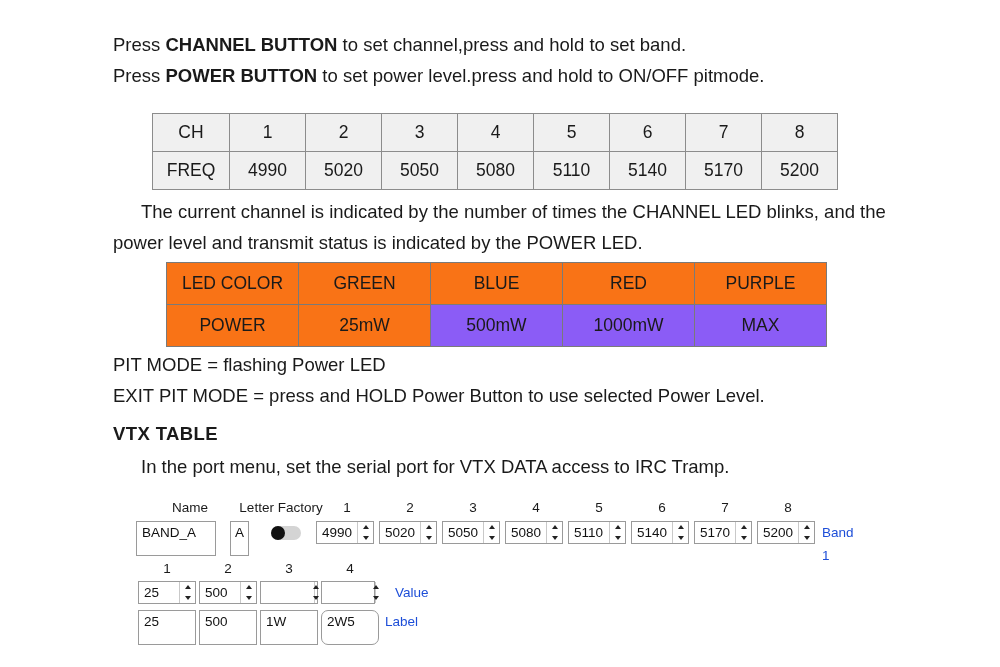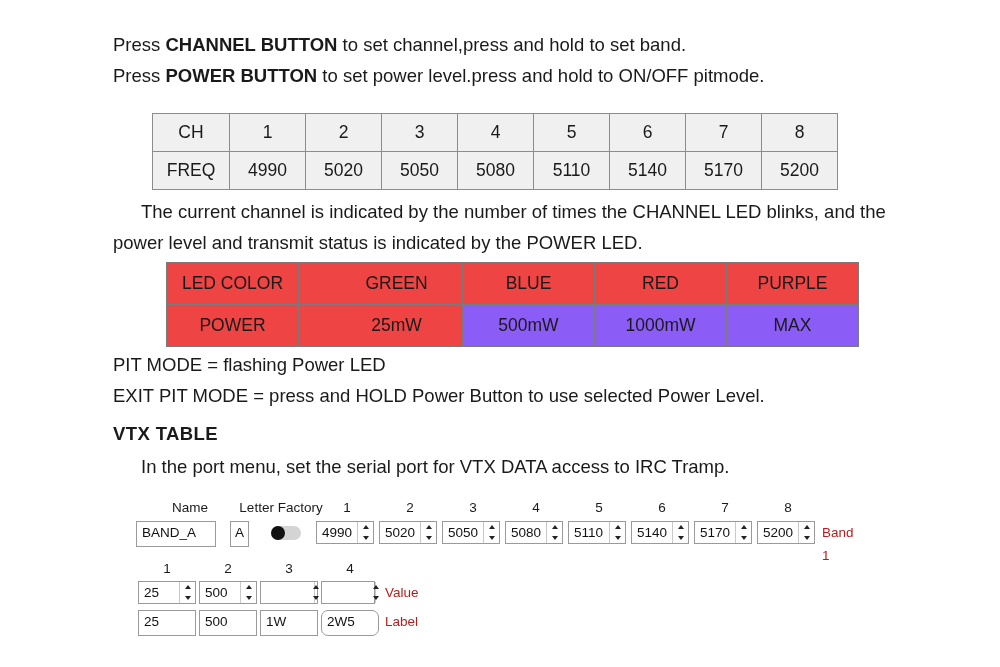--- a/index.html
+++ b/index.html
@@ -69,25 +69,25 @@
     border-collapse: collapse;
   }
   .led-table td {
     border: 1px solid #7a7a7a;
     font-size: 17.5px;
     text-align: center;
     padding: 6px 0 7px;
     height: 28px;
   }
   .led-table td.c0 { width: 131px; }
-  .led-table td.c1 { width: 131px; padding-left: 32px; }
+  .led-table td.c1 { width: 131px; }
   .led-table td.c2 { width: 131px; }
   .led-table td.c3 { width: 131px; }
   .led-table td.c4 { width: 131px; }
-  .led-table .light { background: #ef4444; }
+  .led-table .light { background: #f97316; }
   .led-table .dark  { background: #8b5cf6; }
 
   
   .pit {
     position: absolute;
     left: 113px;
     top: 349px;
     font-size: 18.5px;
     line-height: 31px;
   }
@@ -124,21 +124,21 @@
     font-size: 13.5px;
     text-align: center;
     color: #1a1a1a;
   }
 
   .field {
     position: absolute;
     box-sizing: border-box;
     border: 1px solid #9a9a9a;
     background: #fff;
-    height: 26px;
+    height: 35px;
     font-size: 13.5px;
     line-height: 21px;
     padding-left: 5px;
     color: #111;
   }
   .spin {
     position: absolute;
     box-sizing: border-box;
     border: 1px solid #9a9a9a;
     background: #fff;
@@ -199,21 +199,21 @@
     left: 0;
     top: 0;
     width: 14px;
     height: 14px;
     border-radius: 50%;
     background: #111;
   }
   .sidelbl {
     position: absolute;
     font-size: 13.5px;
-    color: #b91c1c;
+    color: #1d4ed8;
     line-height: 23px;
   }
 </style>
 </head>
 <body>
 
 <div class="page">
 
   <div class="intro">
     <div class="line"><span>Press </span><b>CHANNEL BUTTON</b><span> to set channel,press and hold to set band.</span></div>
@@ -387,21 +387,21 @@
             <span class="dn"></span>
           </span>
         </div>
       <div class="spin" style="left:185px; top:1px; width:54px;padding-left:48px;">
           <span class="txt">2500</span>
           <span class="arrows">
             <span class="up"></span>
             <span class="dn"></span>
           </span>
         </div>
-      <div class="sidelbl" style="left:249px; top:1px;">Value</div>
+      <div class="sidelbl" style="left:259px; top:1px;">Value</div>
     </div>
 
     <div class="row" style="height:26px; margin-top:3px;">
       <div class="field" style="left:2px; top:1px; width:58px;">25</div>
       <div class="field" style="left:63px; top:1px; width:58px;">500</div>
       <div class="field" style="left:124px; top:1px; width:58px;">1W</div>
       <div class="field" style="left:185px; top:1px; width:58px;border-radius:7px;">2W5</div>
       <div class="sidelbl" style="left:249px; top:1px;">Label</div>
     </div>
 

